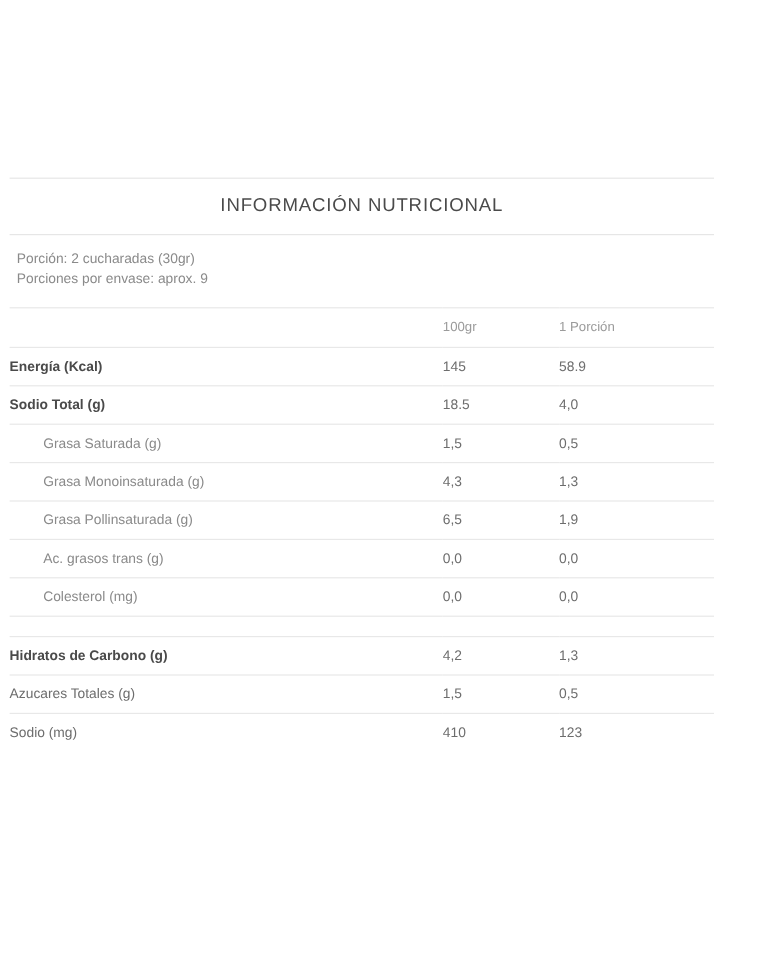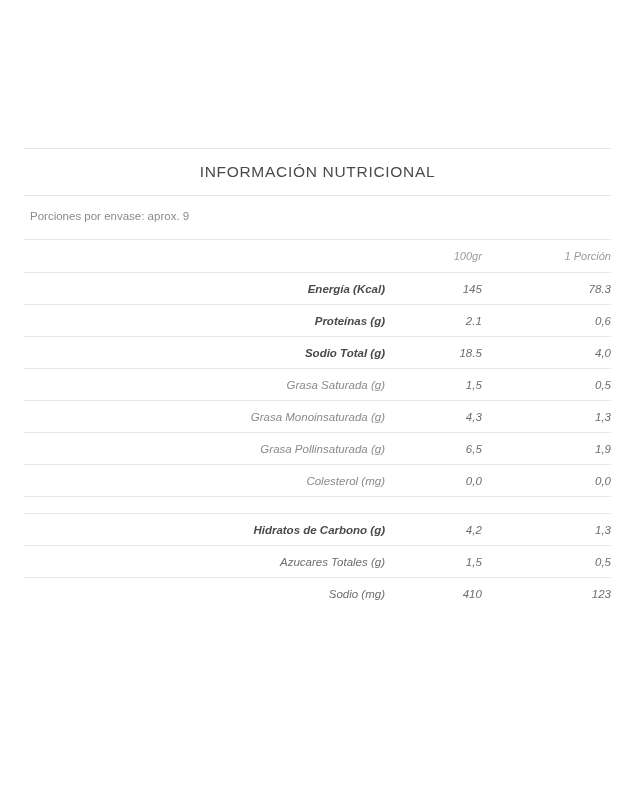--- a/index.html
+++ b/index.html
@@ -17,21 +17,21 @@
 
   .page {
     position: relative;
     width: 635px;
     height: 810px;
     box-sizing: border-box;
   }
 
   .nutri-panel {
     position: absolute;
-    left: 24px;
+    left: 8px;
     top: 148px;
     width: 587px;
     box-sizing: border-box;
     border-top: 1px solid #e6e6e6;
   }
 
   .panel-title {
     text-align: center;
     font-size: 15.5px;
     letter-spacing: 0.7px;
@@ -59,22 +59,21 @@
   table.nutri-table col.c-100 { width: 16.5%; }
   table.nutri-table col.c-portion { width: 22%; }
 
   table.nutri-table th,
   table.nutri-table td {
     border-top: 1px solid #e8e8e8;
     padding: 0;
     height: 31px;
     vertical-align: middle;
     font-weight: normal;
-    text-align: right;
-    font-style: italic;
+    text-align: left;
   }
 
   table.nutri-table thead th {
     border-top: 1px solid #e8e8e8;
     font-size: 11px;
     color: #9b9b9b;
     height: 32px;
   }
 
   .cell-label {
@@ -106,66 +105,67 @@
 </head>
 <body>
 
 <div class="page">
 
   <div class="nutri-panel">
 
     <div class="panel-title">INFORMACIÓN NUTRICIONAL</div>
 
     <div class="serving-block">
+      <div class="serving-line">Porción: 2 cucharadas (30gr)</div>
       <div class="serving-line">Porciones por envase: aprox. 9</div>
     </div>
 
     <table class="nutri-table">
       <colgroup>
         <col class="c-label">
         <col class="c-100">
         <col class="c-portion">
       </colgroup>
       <thead>
         <tr>
           <th class="col-head"></th>
           <th class="col-head">100gr</th>
           <th class="col-head">1 Porción</th>
         </tr>
       </thead>
       <tbody id="nutri-body">
           <tr>
             <td class="cell-label bold">Energía (Kcal)</td>
             <td class="cell-num">145</td>
-            <td class="cell-num">78.3</td>
-          </tr>
-          <tr>
-            <td class="cell-label bold">Proteínas (g)</td>
-            <td class="cell-num">2.1</td>
-            <td class="cell-num">0,6</td>
+            <td class="cell-num">58.9</td>
           </tr>
           <tr>
             <td class="cell-label bold">Sodio Total (g)</td>
             <td class="cell-num">18.5</td>
             <td class="cell-num">4,0</td>
           </tr>
           <tr>
             <td class="cell-label indent">Grasa Saturada (g)</td>
             <td class="cell-num">1,5</td>
             <td class="cell-num">0,5</td>
           </tr>
           <tr>
             <td class="cell-label indent">Grasa Monoinsaturada (g)</td>
             <td class="cell-num">4,3</td>
             <td class="cell-num">1,3</td>
           </tr>
           <tr>
             <td class="cell-label indent">Grasa Pollinsaturada (g)</td>
             <td class="cell-num">6,5</td>
             <td class="cell-num">1,9</td>
+          </tr>
+          <tr>
+            <td class="cell-label indent">Ac. grasos trans (g)</td>
+            <td class="cell-num">0,0</td>
+            <td class="cell-num">0,0</td>
           </tr>
           <tr>
             <td class="cell-label indent">Colesterol (mg)</td>
             <td class="cell-num">0,0</td>
             <td class="cell-num">0,0</td>
           </tr>
           <tr class="spacer-row">
             <td class="cell-label"></td>
             <td class="cell-num"></td>
             <td class="cell-num"></td>

